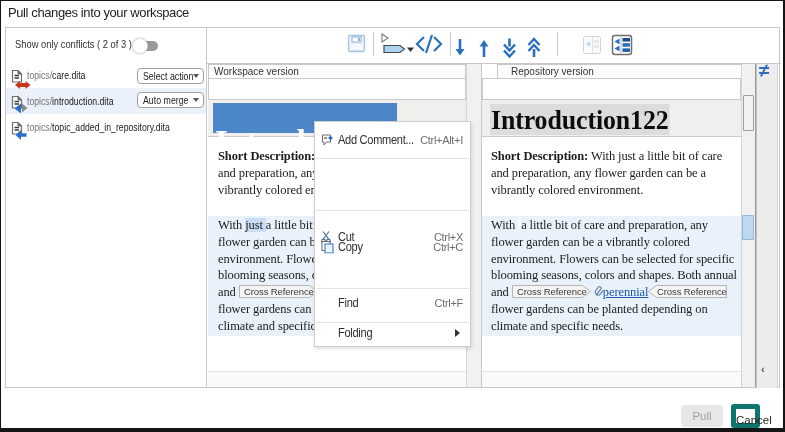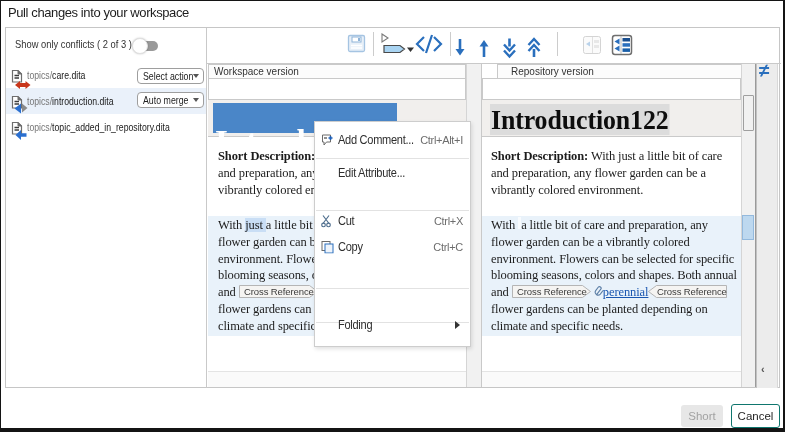--- a/index.html
+++ b/index.html
@@ -38,21 +38,21 @@
 
 #strip1{left:466px;top:64px;width:16px;height:323px;background:#f1f1f1;border-left:1px solid #d5d5d5;border-right:1px solid #c9c9c9;box-sizing:border-box;}
 #strip2{left:741px;top:64px;width:15px;height:323px;background:#f1f1f1;border-left:1px solid #d5d5d5;border-right:1px solid #9a9a9a;box-sizing:border-box;}
 #thumb2{left:743px;top:95px;width:11px;height:36px;border:1px solid #9f9f9f;background:#f1f1f1;box-sizing:border-box;border-radius:1px;}
 #marker2{left:742px;top:215px;width:12px;height:25px;background:#bdd8ef;border:1px solid #93b9dd;box-sizing:border-box;}
 #ruler{left:756px;top:64px;width:22px;height:324px;background:#ececec;border-left:1px solid #c2c2c2;border-right:1px solid #d8d8d8;box-sizing:border-box;}
 #neq{left:759px;top:60px;font-size:19px;color:#2a6fbd;font-weight:bold;}
 #lt{left:761px;top:363px;font-size:11px;color:#555;font-weight:bold;}
 
 #pull{left:681px;top:405px;width:42px;height:22px;background:#e7e7e7;border-radius:3px;color:#a2a2a2;font-size:11.5px;text-align:center;line-height:22px;}
-#cancel{left:731px;top:404px;width:49px;height:24px;background:#fff;border:1px solid #0f766e;border-radius:3px;box-sizing:border-box;color:#1f1f1f;font-size:11.5px;text-align:center;line-height:22px;}
+#cancel{left:731px;top:404px;width:29px;height:24px;background:#fff;border:5px solid #0f766e;border-radius:3px;box-sizing:border-box;color:#1f1f1f;font-size:11.5px;text-align:center;line-height:22px;}
 
 #menu{left:314px;top:121px;width:157px;height:226px;background:#fff;border:1px solid #cdcdcd;box-sizing:border-box;box-shadow:1px 2px 4px rgba(0,0,0,.12);}
 #menu .mi{position:absolute;left:0;width:100%;font-size:12px;color:#2e2e2e;letter-spacing:-0.3px;}
 #menu .lab{position:absolute;left:23px;top:50%;transform:translateY(-50%) scaleX(.92);transform-origin:0 50%;white-space:nowrap;}
 #menu .sc{position:absolute;right:7px;top:50%;transform:translateY(-50%);font-size:11px;color:#6d6d6d;}
 #menu .sep{position:absolute;left:1px;width:153px;height:1px;background:#e2e2e2;}
 #menu .ic{position:absolute;left:6px;top:50%;transform:translateY(-50%);width:13px;height:13px;}
 #menu .subarrow{position:absolute;right:10px;top:50%;transform:translateY(-50%);width:0;height:0;border-top:4px solid transparent;border-bottom:4px solid transparent;border-left:5px solid #333;}
 .chip{display:inline-block;vertical-align:-2px;}
 </style></head>
@@ -194,54 +194,55 @@
 <div class="abs inpbox" style="left:482px;width:259px;"></div>
 
 <div class="abs" id="strip1"></div>
 <div class="abs" id="strip2"></div>
 <div class="abs" id="thumb2"></div>
 <div class="abs" id="marker2"></div>
 <div class="abs" id="ruler"></div>
 <div class="abs" id="neq">≠</div>
 <div class="abs" id="lt">‹</div>
 
-<div class="abs" id="pull">Short</div>
+<div class="abs" id="pull">Pull</div>
 <div class="abs" id="cancel">Cancel</div>
 
 <div class="abs" id="menu">
   <div class="mi" style="top:7px;height:22px;">
     <svg class="ic" viewBox="0 0 13 13">
         <path d="M1.5 1.5 h8 v7 h-4 l-2.5 3 v-3 h-1.5 z" fill="#fff" stroke="#6b6b6b"></path>
         <path d="M3 4.5 h3" stroke="#6b6b6b" stroke-width="1.3"></path>
         <path d="M9.5 2.5 v4 M7.5 4.5 h4" stroke="#1d5fb8" stroke-width="1.6"></path>
       </svg>
     <span class="lab">Add Comment...</span>
       <span class="sc">Ctrl+Alt+I</span>
   </div>
   <div class="sep" style="top:36px;"></div>
-  <div class="mi" style="top:41px;height:19px;">
-      <span class="lab">Edit Attribute...</span>
-    </div>
   <div class="sep" style="top:88px;"></div>
-  <div class="mi" style="top:88px;height:22px;text-decoration:underline;">
+  <div class="mi" style="top:104px;height:22px;text-decoration:underline;">
     <svg class="ic" viewBox="0 0 13 13">
         <path d="M2 1 l6 8 M8 1 l-6 8" stroke="#51708f" stroke-width="1.2" fill="none"></path>
         <circle cx="2.5" cy="10.5" r="1.8" fill="none" stroke="#51708f" stroke-width="1.2"></circle>
         <circle cx="7.5" cy="10.5" r="1.8" fill="none" stroke="#51708f" stroke-width="1.2"></circle>
       </svg>
     <span class="lab">Cut</span>
       <span class="sc">Ctrl+X</span>
   </div>
   <div class="mi" style="top:113.5px;height:22px;">
     <svg class="ic" viewBox="0 0 13 13">
         <rect x="1" y="1" width="8" height="9" fill="#fff" stroke="#6b6b6b"></rect>
         <rect x="4" y="3.5" width="8" height="9" fill="#eef4fb" stroke="#2a6fbd"></rect>
       </svg>
     <span class="lab">Copy</span>
       <span class="sc">Ctrl+C</span>
   </div>
   <div class="sep" style="top:166px;"></div>
+  <div class="mi" style="top:171px;height:19px;">
+      <span class="lab">Find</span>
+      <span class="sc">Ctrl+F</span>
+    </div>
   <div class="sep" style="top:199.5px;"></div>
-  <div class="mi" style="top:193px;height:19px;text-decoration:underline;">
+  <div class="mi" style="top:201px;height:19px;text-decoration:underline;">
       <span class="lab">Folding</span>
       <span class="subarrow"></span>
     </div>
 </div>
 
 </body></html>

